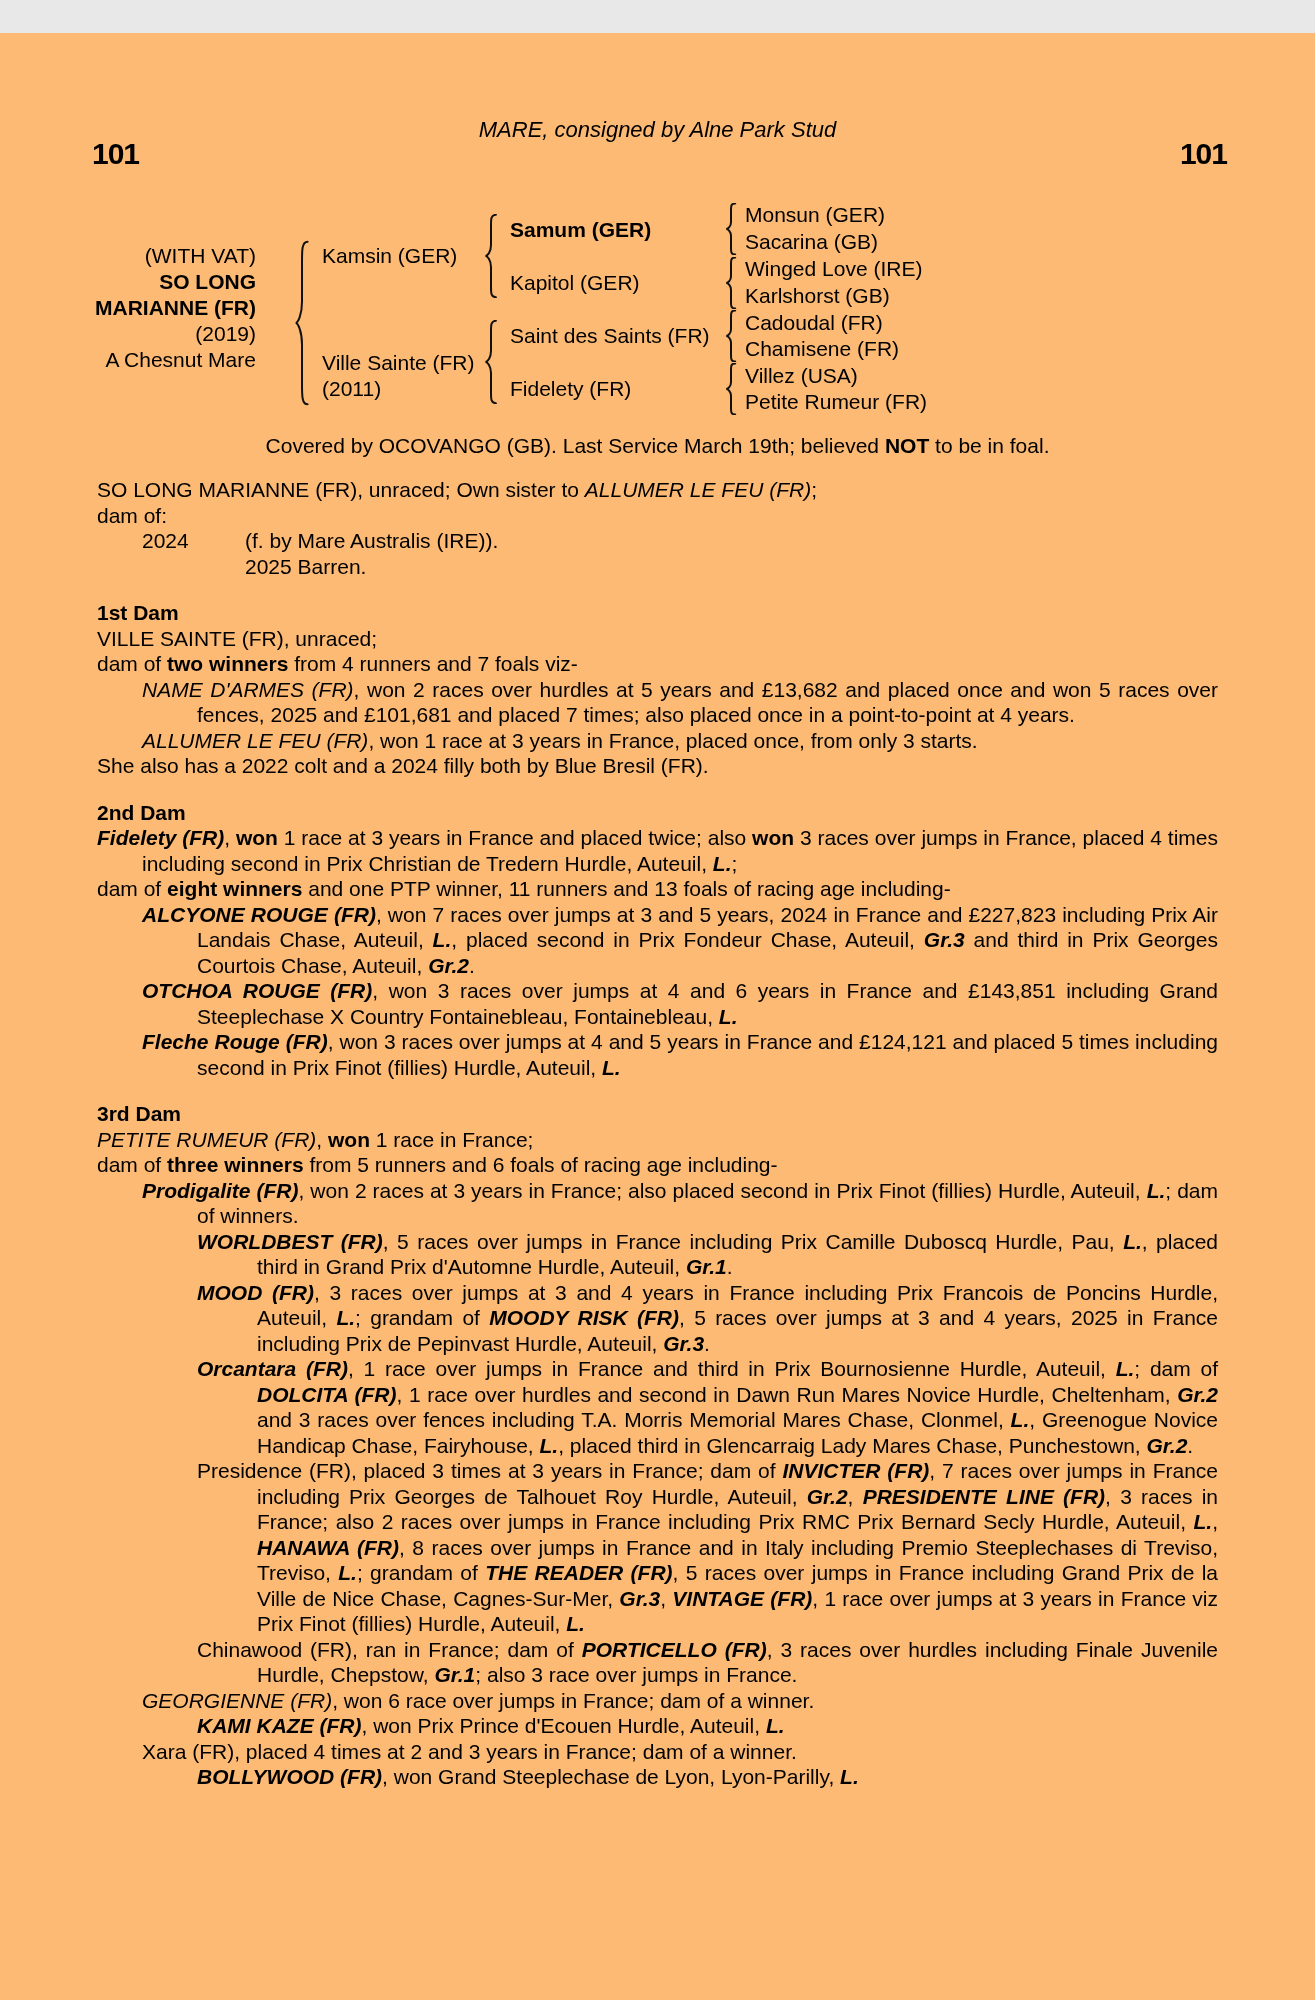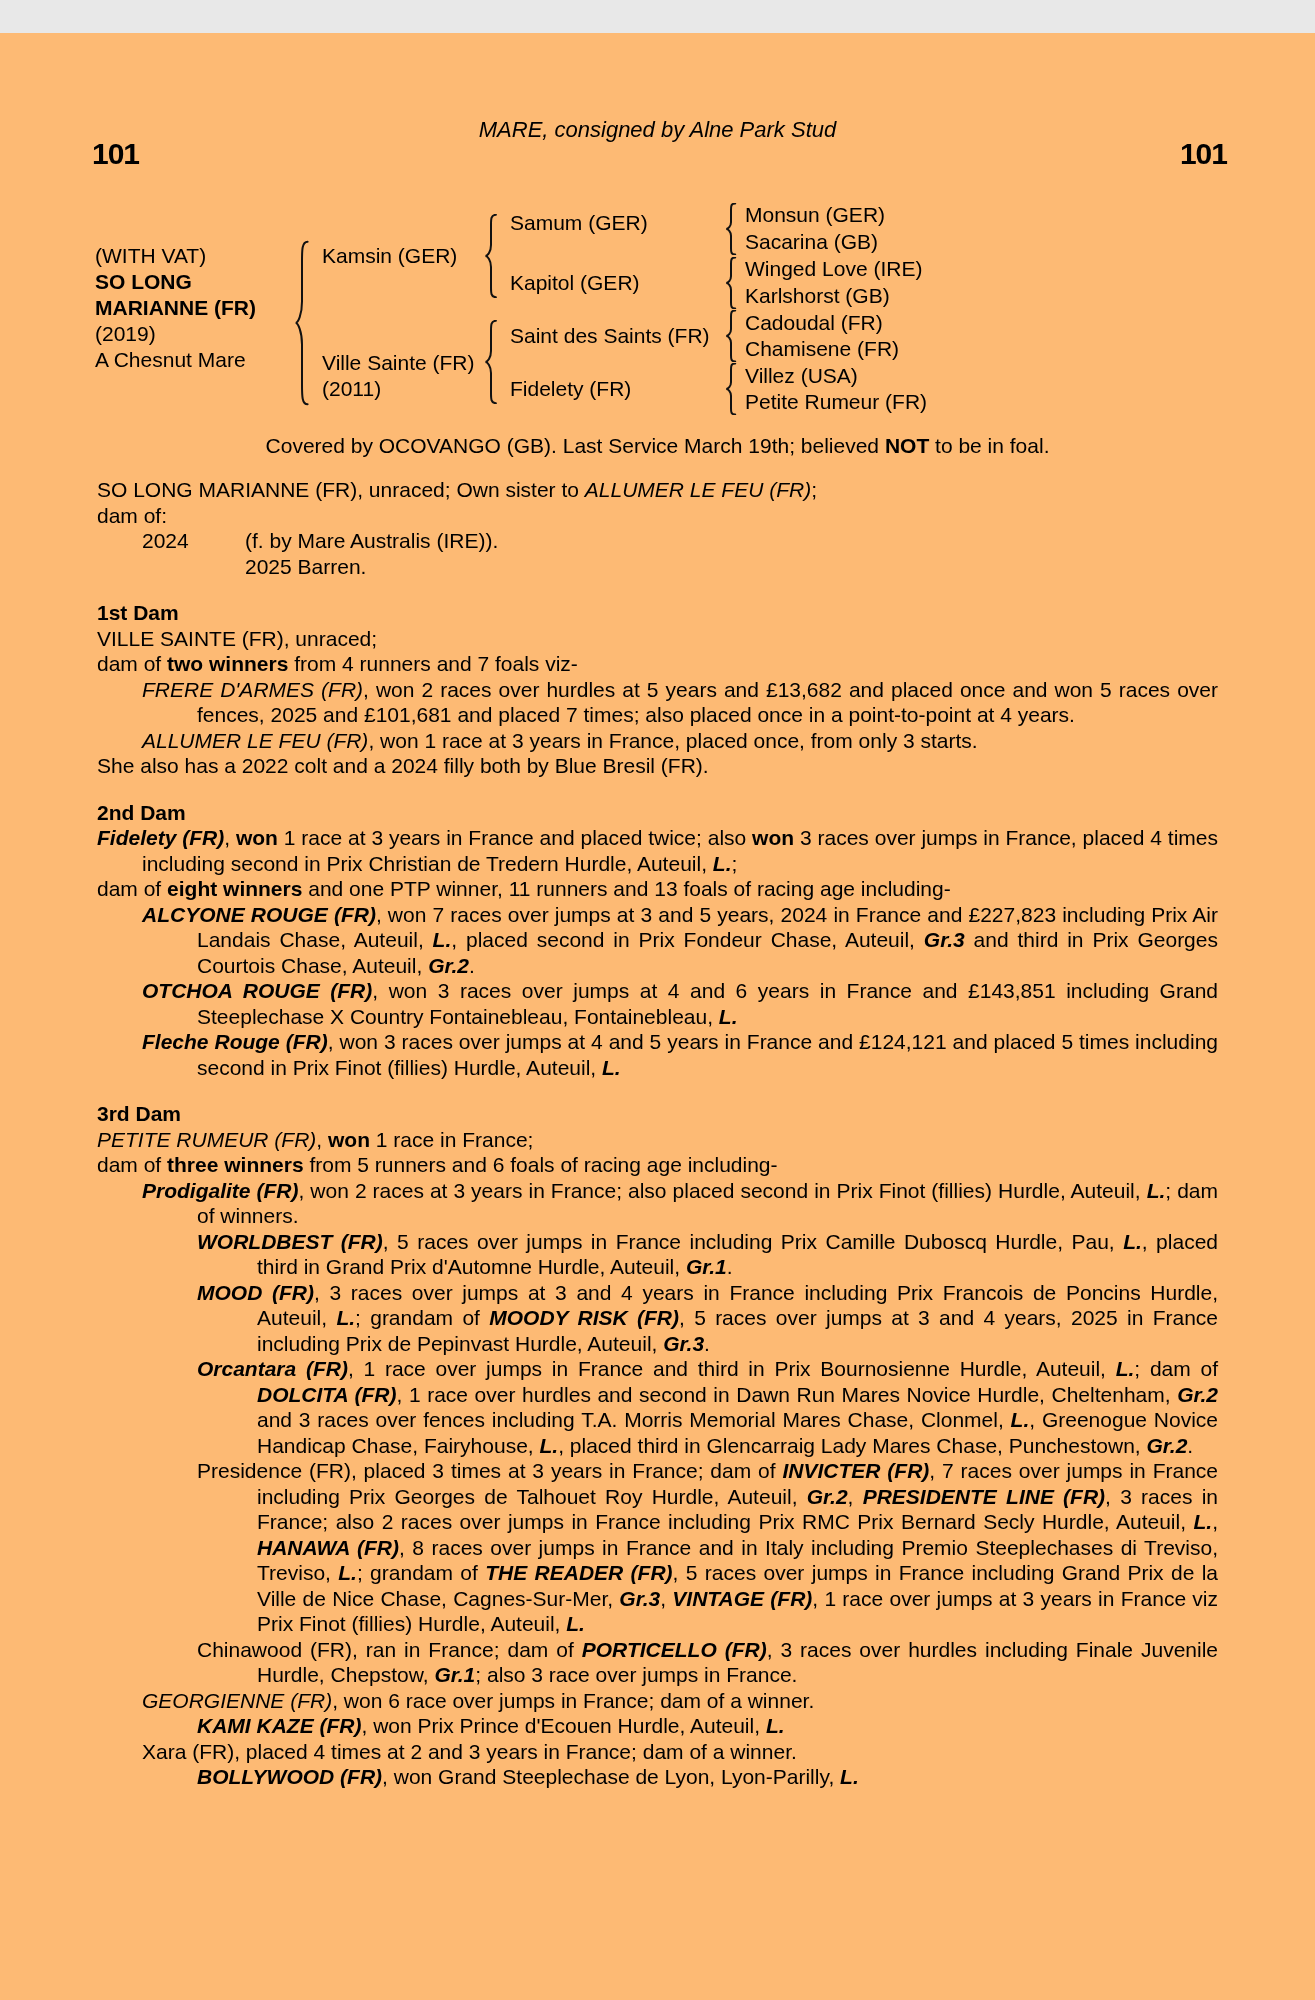--- a/index.html
+++ b/index.html
@@ -7,21 +7,21 @@
         font-family:"Liberation Sans",sans-serif;font-size:21px;line-height:25.5px;overflow:hidden;margin-top:33px;}
   .header-title{position:absolute;top:84px;left:0;width:100%;text-align:center;
                 font-style:italic;font-size:22px;}
   .lot{position:absolute;top:108px;font-weight:700;font-size:30px;letter-spacing:-1px;}
   .lot-left{left:92px;}
   .lot-right{right:88px;}
   
   .ped{position:absolute;top:0;left:0;width:100%;height:440px;}
   .ped .node{position:absolute;white-space:nowrap;line-height:26px;}
   .ped .bold{font-weight:700;}
-  .subject{position:absolute;left:95px;top:210px;line-height:26px;}
+  .subject{position:absolute;left:95px;top:210px;line-height:26px;text-align:right;}
   .brace{position:absolute;}
   .brace svg{display:block;width:100%;height:100%;}
   .covered{position:absolute;top:400px;left:0;width:100%;text-align:center;}
   
   .bodytext{position:absolute;left:97px;top:444px;width:1121px;}
   .para{text-align:justify;}
   .l0{padding-left:0;}
   .l0h{padding-left:45px;text-indent:-45px;}
   .l1{padding-left:100px;text-indent:-55px;}
   .l2{padding-left:160px;text-indent:-60px;}
@@ -67,21 +67,21 @@
       <svg viewBox="0 0 20 100" preserveAspectRatio="none">
           <path d="M 17 1 C 10 1 10 6 10 13 L 10 37 C 10 45 5 50 2 50 C 5 50 10 55 10 63 L 10 87 C 10 94 10 99 17 99" fill="none" stroke="#111" stroke-width="2" stroke-linecap="round" vector-effect="non-scaling-stroke"></path>
         </svg>
     </div>
     <div class="brace" style="left:484px;top:287px;width:14px;height:84px;">
       <svg viewBox="0 0 20 100" preserveAspectRatio="none">
           <path d="M 17 1 C 10 1 10 6 10 13 L 10 37 C 10 45 5 50 2 50 C 5 50 10 55 10 63 L 10 87 C 10 94 10 99 17 99" fill="none" stroke="#111" stroke-width="2" stroke-linecap="round" vector-effect="non-scaling-stroke"></path>
         </svg>
     </div>
 
-    <span class="node" style="left:510px;top:177px;">Samum (GER)</span>
+    <span class="node" style="left:510px;top:184px;font-weight:bold;">Samum (GER)</span>
     <span class="node" style="left:510px;top:237px;">Kapitol (GER)</span>
     <span class="node" style="left:510px;top:290px;">Saint des Saints (FR)</span>
     <span class="node" style="left:510px;top:343px;">Fidelety (FR)</span>
 
     <div class="brace" style="left:725px;top:170px;width:12px;height:52px;">
       <svg viewBox="0 0 20 100" preserveAspectRatio="none">
           <path d="M 17 1 C 10 1 10 6 10 13 L 10 37 C 10 45 5 50 2 50 C 5 50 10 55 10 63 L 10 87 C 10 94 10 99 17 99" fill="none" stroke="#111" stroke-width="2" stroke-linecap="round" vector-effect="non-scaling-stroke"></path>
         </svg>
     </div>
     <div class="brace" style="left:725px;top:224px;width:12px;height:52px;">
@@ -113,21 +113,21 @@
   <div class="covered"><span class="s-n">Covered by OCOVANGO (GB). Last Service March 19th; believed </span><span class="s-b">NOT</span><span class="s-n"> to be in foal.</span></div>
 
   <div class="bodytext">
       <div class="para l0"><span class="s-n">SO LONG MARIANNE (FR), unraced; Own sister to </span><span class="s-i">ALLUMER LE FEU (FR)</span><span class="s-n">;</span></div>
       <div class="para l0"><span class="s-n">dam of:</span></div>
       <div class="para produce"><span class="year">2024</span><span class="s-n">(f. by Mare Australis (IRE)).</span></div>
       <div class="para produce2"><span class="s-n">2025 Barren.</span></div>
       <div class="p-heading">1st Dam</div>
       <div class="para l0"><span class="s-n">VILLE SAINTE (FR), unraced;</span></div>
       <div class="para l0"><span class="s-n">dam of </span><span class="s-b">two winners</span><span class="s-n"> from 4 runners and 7 foals viz-</span></div>
-      <div class="para l1"><span class="s-i">FRERE D'ARMES (FR)</span><span class="s-n">, won 2 races over hurdles at 5 years and £13,682 and placed once and won 5 races over fences, 2025 and £101,681 and placed 7 times; also placed once in a point-to-point at 4 years.</span></div>
+      <div class="para l1"><span class="s-i">NAME D'ARMES (FR)</span><span class="s-n">, won 2 races over hurdles at 5 years and £13,682 and placed once and won 5 races over fences, 2025 and £101,681 and placed 7 times; also placed once in a point-to-point at 4 years.</span></div>
       <div class="para l1"><span class="s-i">ALLUMER LE FEU (FR)</span><span class="s-n">, won 1 race at 3 years in France, placed once, from only 3 starts.</span></div>
       <div class="para l0"><span class="s-n">She also has a 2022 colt and a 2024 filly both by Blue Bresil (FR).</span></div>
       <div class="p-heading">2nd Dam</div>
       <div class="para l0h"><span class="s-bi">Fidelety (FR)</span><span class="s-n">, </span><span class="s-b">won</span><span class="s-n"> 1 race at 3 years in France and placed twice; also </span><span class="s-b">won</span><span class="s-n"> 3 races over jumps in France, placed 4 times including second in Prix Christian de Tredern Hurdle, Auteuil, </span><span class="s-bi">L.</span><span class="s-n">;</span></div>
       <div class="para l0"><span class="s-n">dam of </span><span class="s-b">eight winners</span><span class="s-n"> and one PTP winner, 11 runners and 13 foals of racing age including-</span></div>
       <div class="para l1"><span class="s-bi">ALCYONE ROUGE (FR)</span><span class="s-n">, won 7 races over jumps at 3 and 5 years, 2024 in France and £227,823 including Prix Air Landais Chase, Auteuil, </span><span class="s-bi">L.</span><span class="s-n">, placed second in Prix Fondeur Chase, Auteuil, </span><span class="s-bi">Gr.3</span><span class="s-n"> and third in Prix Georges Courtois Chase, Auteuil, </span><span class="s-bi">Gr.2</span><span class="s-n">.</span></div>
       <div class="para l1"><span class="s-bi">OTCHOA ROUGE (FR)</span><span class="s-n">, won 3 races over jumps at 4 and 6 years in France and £143,851 including Grand Steeplechase X Country Fontainebleau, Fontainebleau, </span><span class="s-bi">L.</span></div>
       <div class="para l1"><span class="s-bi">Fleche Rouge (FR)</span><span class="s-n">, won 3 races over jumps at 4 and 5 years in France and £124,121 and placed 5 times including second in Prix Finot (fillies) Hurdle, Auteuil, </span><span class="s-bi">L.</span></div>
       <div class="p-heading">3rd Dam</div>
       <div class="para l0h"><span class="s-i">PETITE RUMEUR (FR)</span><span class="s-n">, </span><span class="s-b">won</span><span class="s-n"> 1 race in France;</span></div>

